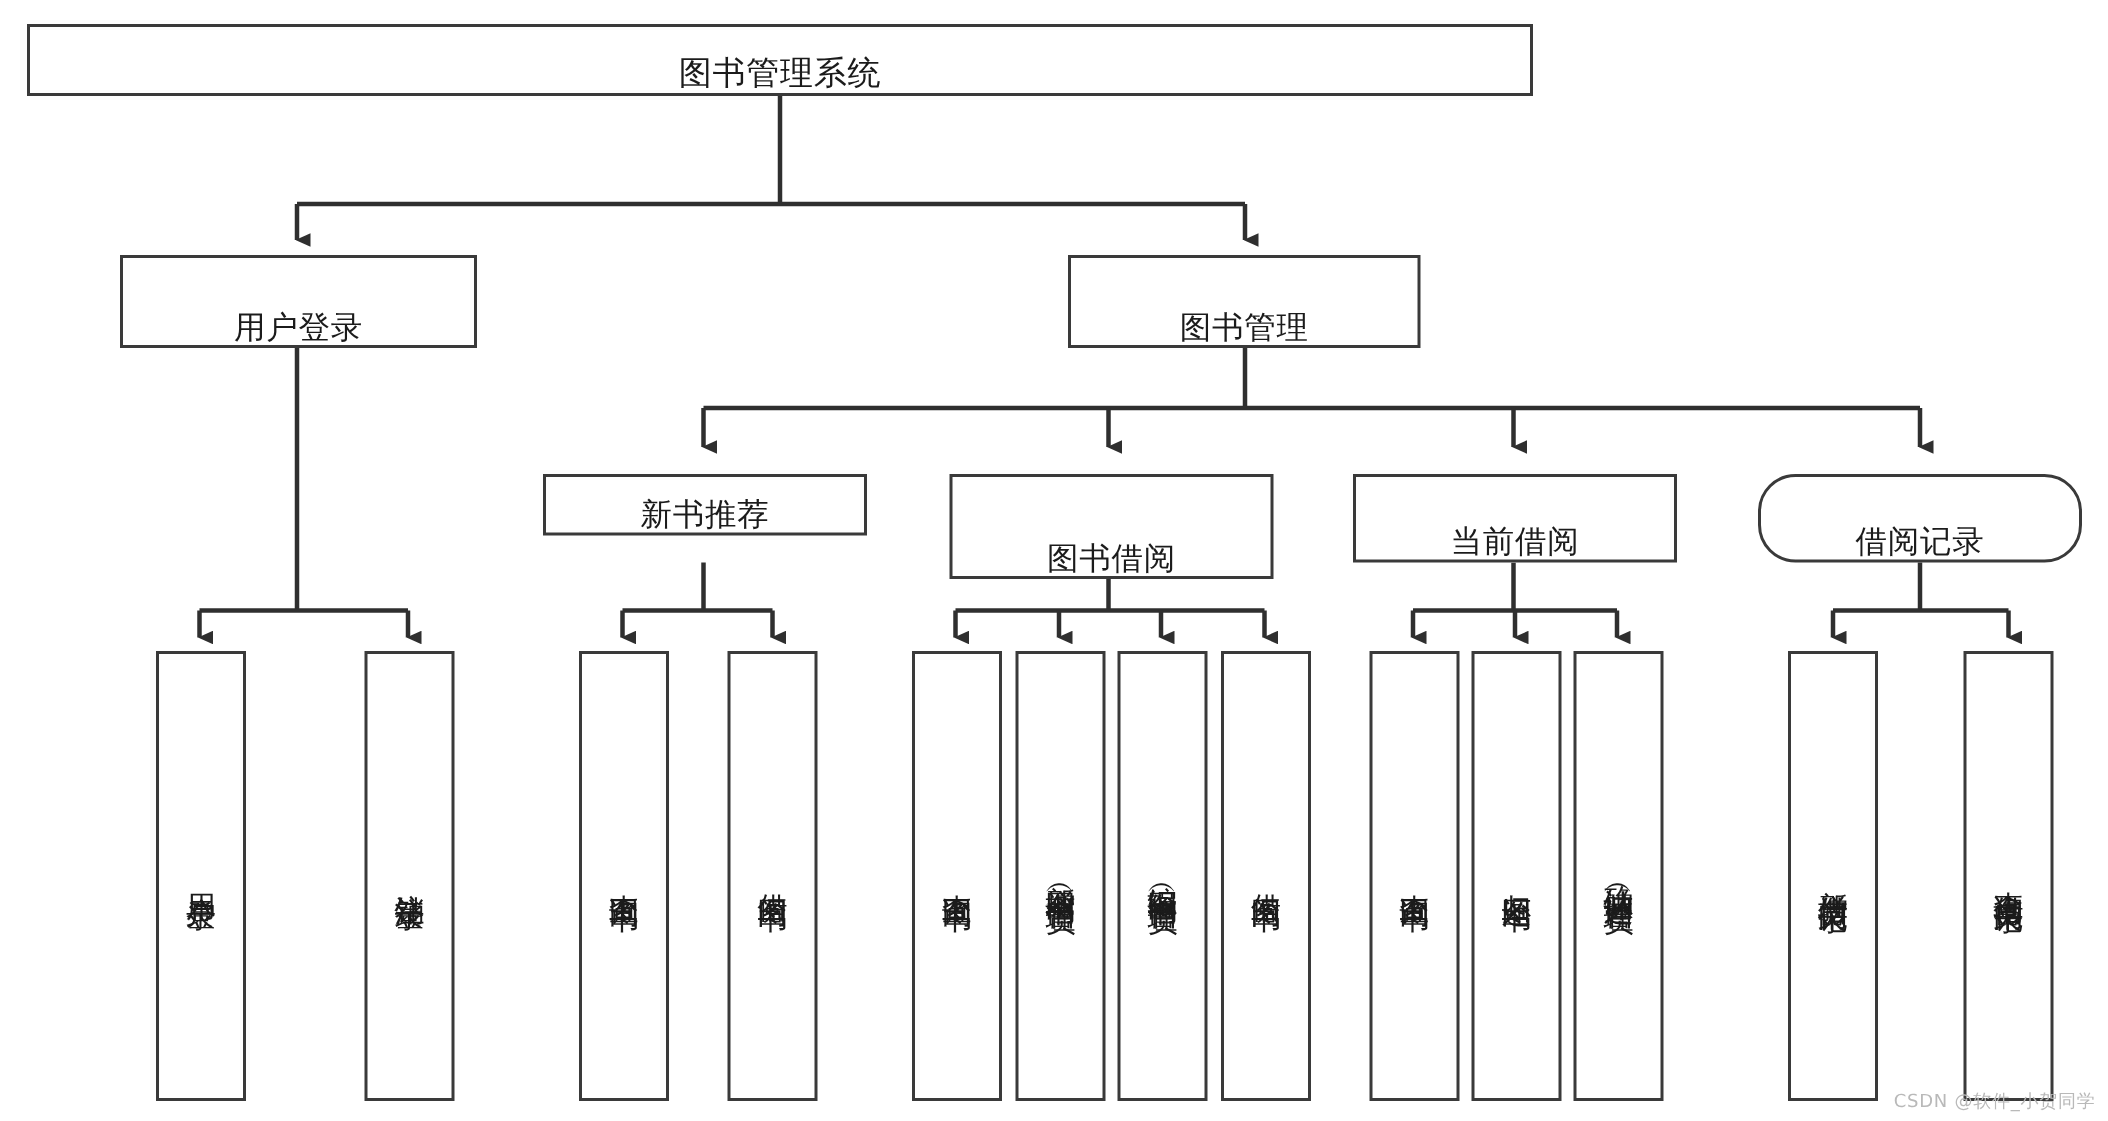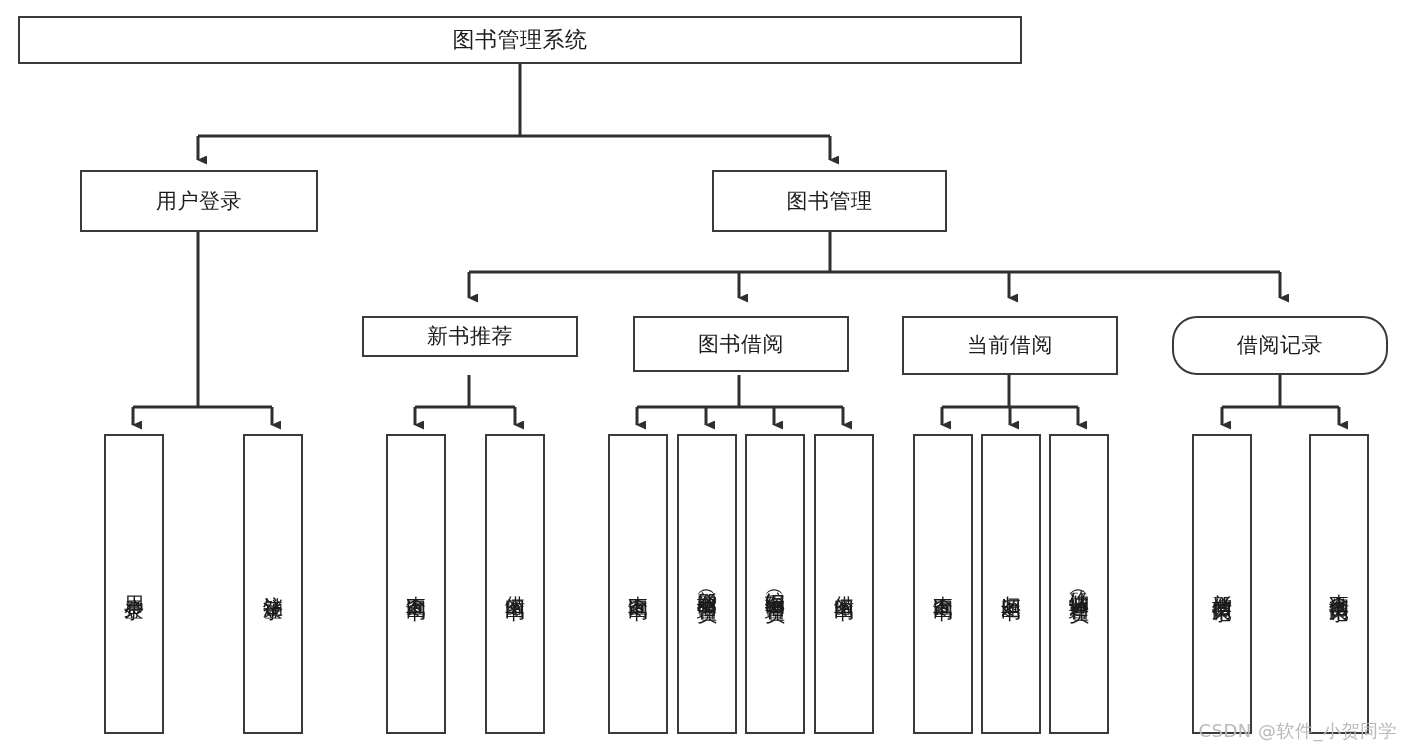--- a/index.html
+++ b/index.html
@@ -25,21 +25,21 @@
     width: 1405px;
     height: 747px;
     pointer-events: none;
   }
   .node {
     position: absolute;
     box-sizing: border-box;
     background: #ffffff;
     border: 2px solid #3a3a3a;
     display: flex;
-    align-items: center;
+    align-items: flex-end;
     justify-content: center;
     color: #1b1b1b;
   }
   .node-h {
     font-size: 21px;
     line-height: 1.15;
     letter-spacing: 0.5px;
     white-space: nowrap;
   }
   .node-root {
@@ -53,21 +53,21 @@
     letter-spacing: 2px;
     padding: 6px 0;
     align-items: center;
     justify-content: center;
     text-align: center;
   }
   .watermark {
     position: absolute;
     right: 8px;
     bottom: 4px;
-    font-size: 18px;
+    font-size: 12px;
     color: #b9b9b9;
     letter-spacing: 0.5px;
     white-space: nowrap;
     user-select: none;
   }
 </style>
 </head>
 <body>
 
 <div id="diagram-root">
@@ -129,21 +129,21 @@
   <div class="node node-h" style="left:80px; top:170px; width:238px; height:62px;">
     <span>用户登录</span>
   </div>
   <div class="node node-h" style="left:712px; top:170px; width:235px; height:62px;">
     <span>图书管理</span>
   </div>
 
   <div class="node node-h" style="left:362px; top:316px; width:216px; height:41px;">
     <span>新书推荐</span>
   </div>
-  <div class="node node-h" style="left:633px; top:316px; width:216px; height:56px;">
+  <div class="node node-h" style="left:633px; top:316px; width:216px; height:70px;">
     <span>图书借阅</span>
   </div>
   <div class="node node-h" style="left:902px; top:316px; width:216px; height:59px;">
     <span>当前借阅</span>
   </div>
   <div class="node node-h" style="left:1172px; top:316px; width:216px; height:59px;border-radius:25px;">
     <span>借阅记录</span>
   </div>
 
   <div class="node node-v" style="left:104px; top:434px; width:60px; height:300px;">

